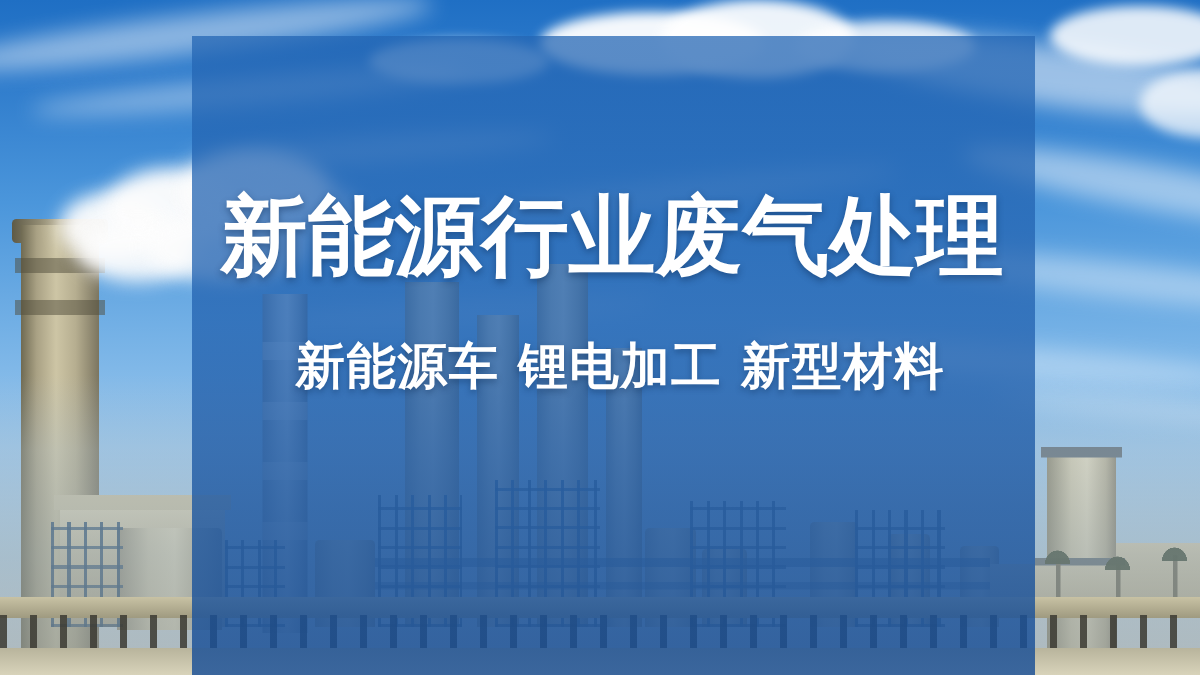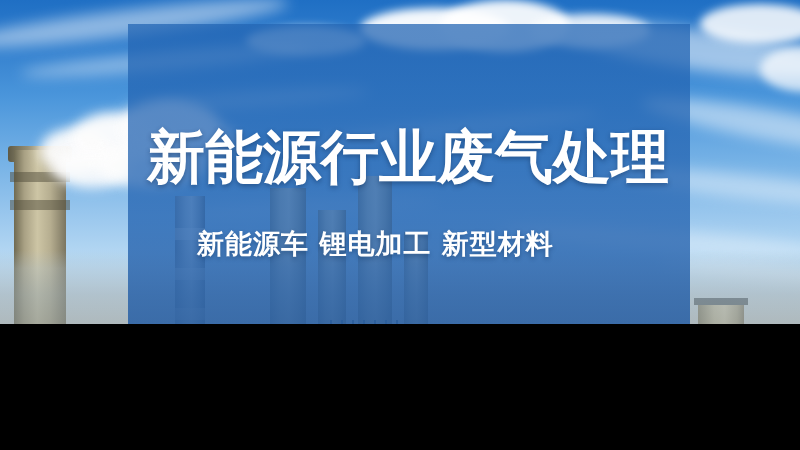--- a/index.html
+++ b/index.html
@@ -3,21 +3,21 @@
 <meta charset="utf-8">
 <style>
   html, body {
     margin: 0;
     padding: 0;
     background: #000;
   }
   #banner {
     position: relative;
     width: 800px;
-    height: 324px;
+    height: 450px;
     overflow: hidden;
     font-family: "DejaVu Sans", "Liberation Sans", sans-serif;
     user-select: none;
     text-decoration: underline;
   }
 
   
   .sky {
     position: absolute;
     inset: 0;
@@ -176,21 +176,21 @@
     line-height: 62px;
     font-weight: 700;
     color: #ffffff;
     letter-spacing: 0px;
     white-space: nowrap;
     text-shadow: 0 2px 5px rgba(10,40,80,.45);
   }
   .sub {
     position: absolute;
     left: 197px;
-    font-size: 27px;
+    font-size: 33px;
     line-height: 36px;
     font-weight: 700;
     color: #ffffff;
     white-space: nowrap;
     letter-spacing: 1px;
     text-shadow: 0 2px 4px rgba(10,40,80,.40);
   }
   .sub1 { top: 226px; }
   .sub2 { top: 278px; }
 </style>

